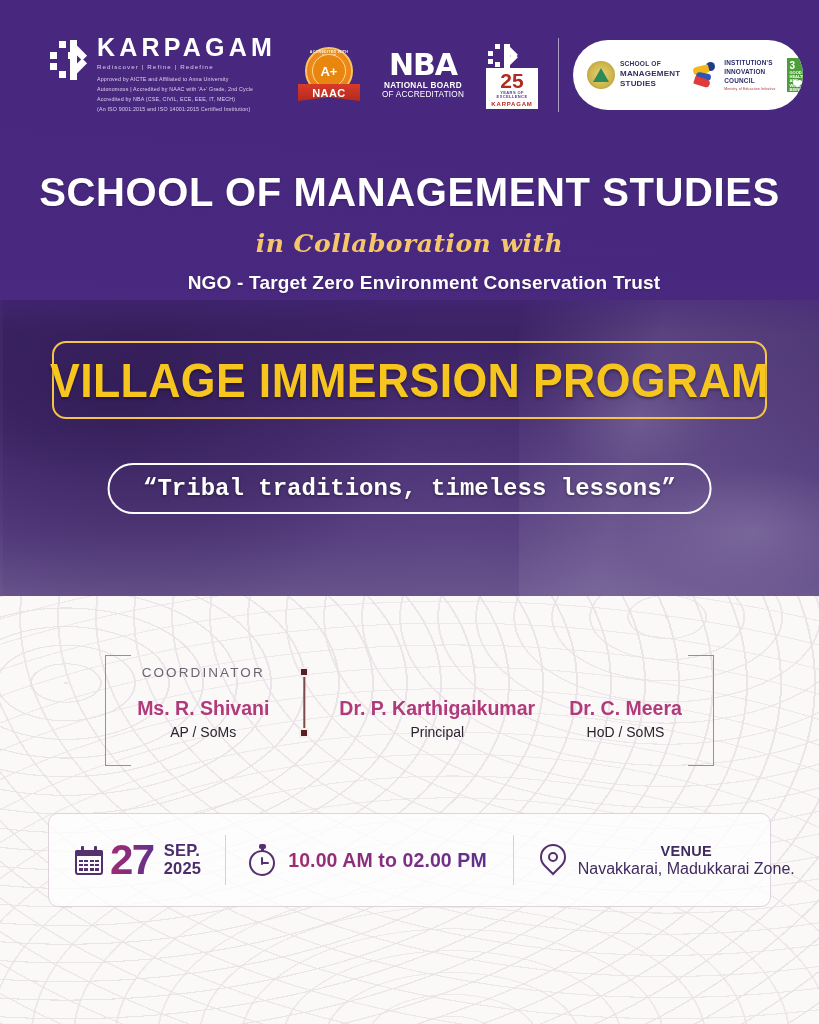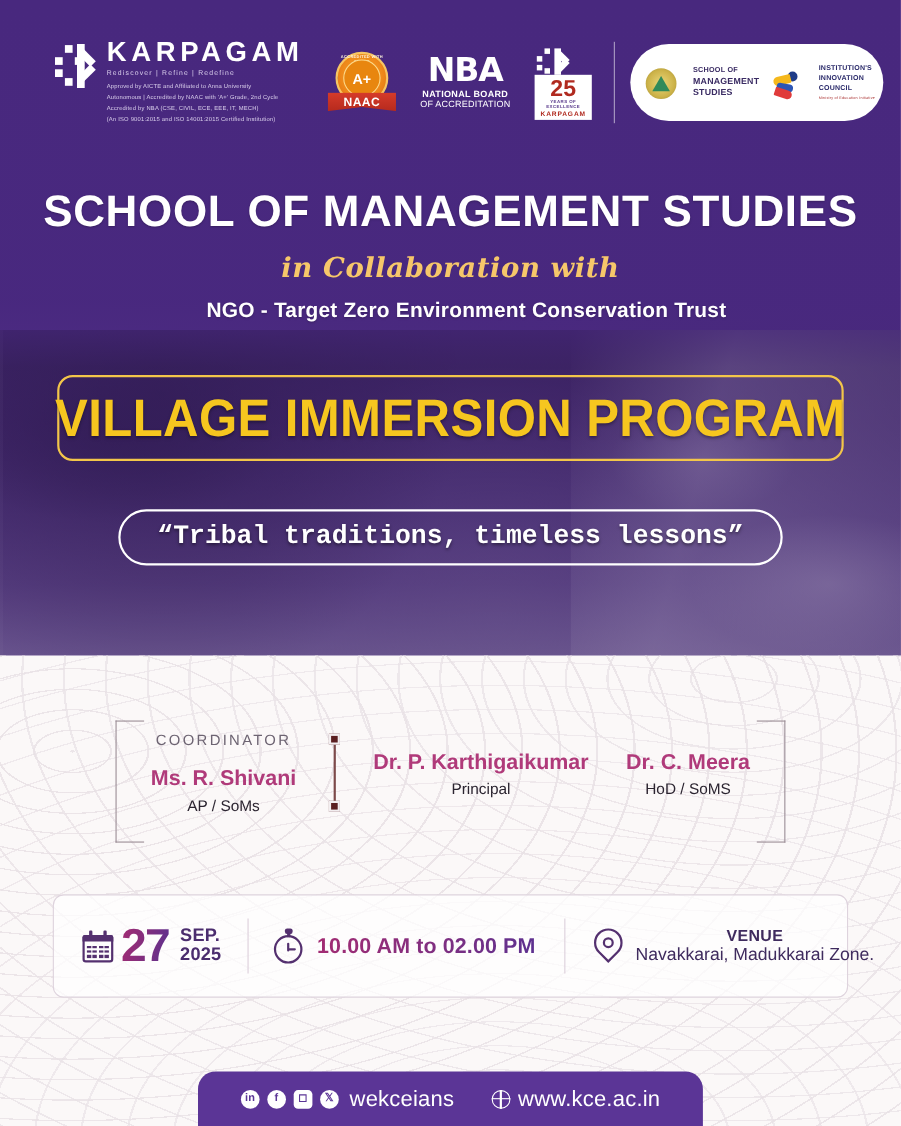--- a/index.html
+++ b/index.html
@@ -199,21 +199,21 @@
   .pill {
     flex: 1 1 auto;
     height: 70px;
     background: #fff;
     border-radius: 35px;
     display: flex; align-items: center;
     padding: 0 14px;
     gap: 11px;
     overflow: hidden;
   }
-  .pill-item { display: flex; align-items: flex-end; gap: 15px; flex: 0 0 auto; }
+  .pill-item { display: flex; align-items: center; gap: 5px; flex: 0 0 auto; }
 
   .soms-crest {
     width: 28px; height: 28px; border-radius: 50%;
     background: radial-gradient(circle at 50% 50%, #e9d77a 0%, #cdb34a 60%, #9c8a2e 100%);
     display: flex; align-items: center; justify-content: center;
   }
   .soms-crest span {
     display: block; width: 0; height: 0;
     border-left: 8px solid transparent; border-right: 8px solid transparent;
     border-bottom: 14px solid #2f8a5a;
@@ -324,21 +324,21 @@
   .bracket::before {
     content: ""; position: absolute; top: 0; bottom: 0;
     border-top: 1.4px solid #9b8d96;
     border-bottom: 1.4px solid #9b8d96;
     left: 0; right: 0;
   }
   .bracket.left::before { border-left: 1.4px solid #9b8d96; }
   .bracket.right::before { border-right: 1.4px solid #9b8d96; }
 
   .people-inner {
-    display: flex; align-items: flex-start;
+    display: flex; align-items: flex-end;
     padding: 14px 0 26px;
     min-height: 108px;
   }
   .pgroup { text-align: center; padding: 0 6px; }
   .prole {
     font-size: 13.5px; letter-spacing: 2.1px; color: #6d6472;
     font-weight: 400;
   }
   .pnames { display: flex; gap: 34px; justify-content: center; margin-top: 17px; }
   .pname {
@@ -673,28 +673,15 @@
             <div class="dot"></div>
         </div>
         <div class="v-text">
           <div class="v-label">VENUE</div>
           <div class="v-addr">Navakkarai, Madukkarai Zone.</div>
         </div>
       </div>
 
     </div>
 
-    <div class="footer">
-      <div class="f-social">
-        <span class="sicon">in</span>
-        <span class="sicon">f</span>
-        <span class="sicon sq">◻</span>
-        <span class="sicon">𝕏</span>
-        <span class="f-handle">wekceians</span>
-      </div>
-      <div class="f-web">
-        <span class="globe"></span>
-        <span class="f-url">www.kce.ac.in</span>
-      </div>
-    </div>
 
   </div>
 </div>
 
 </body></html>

